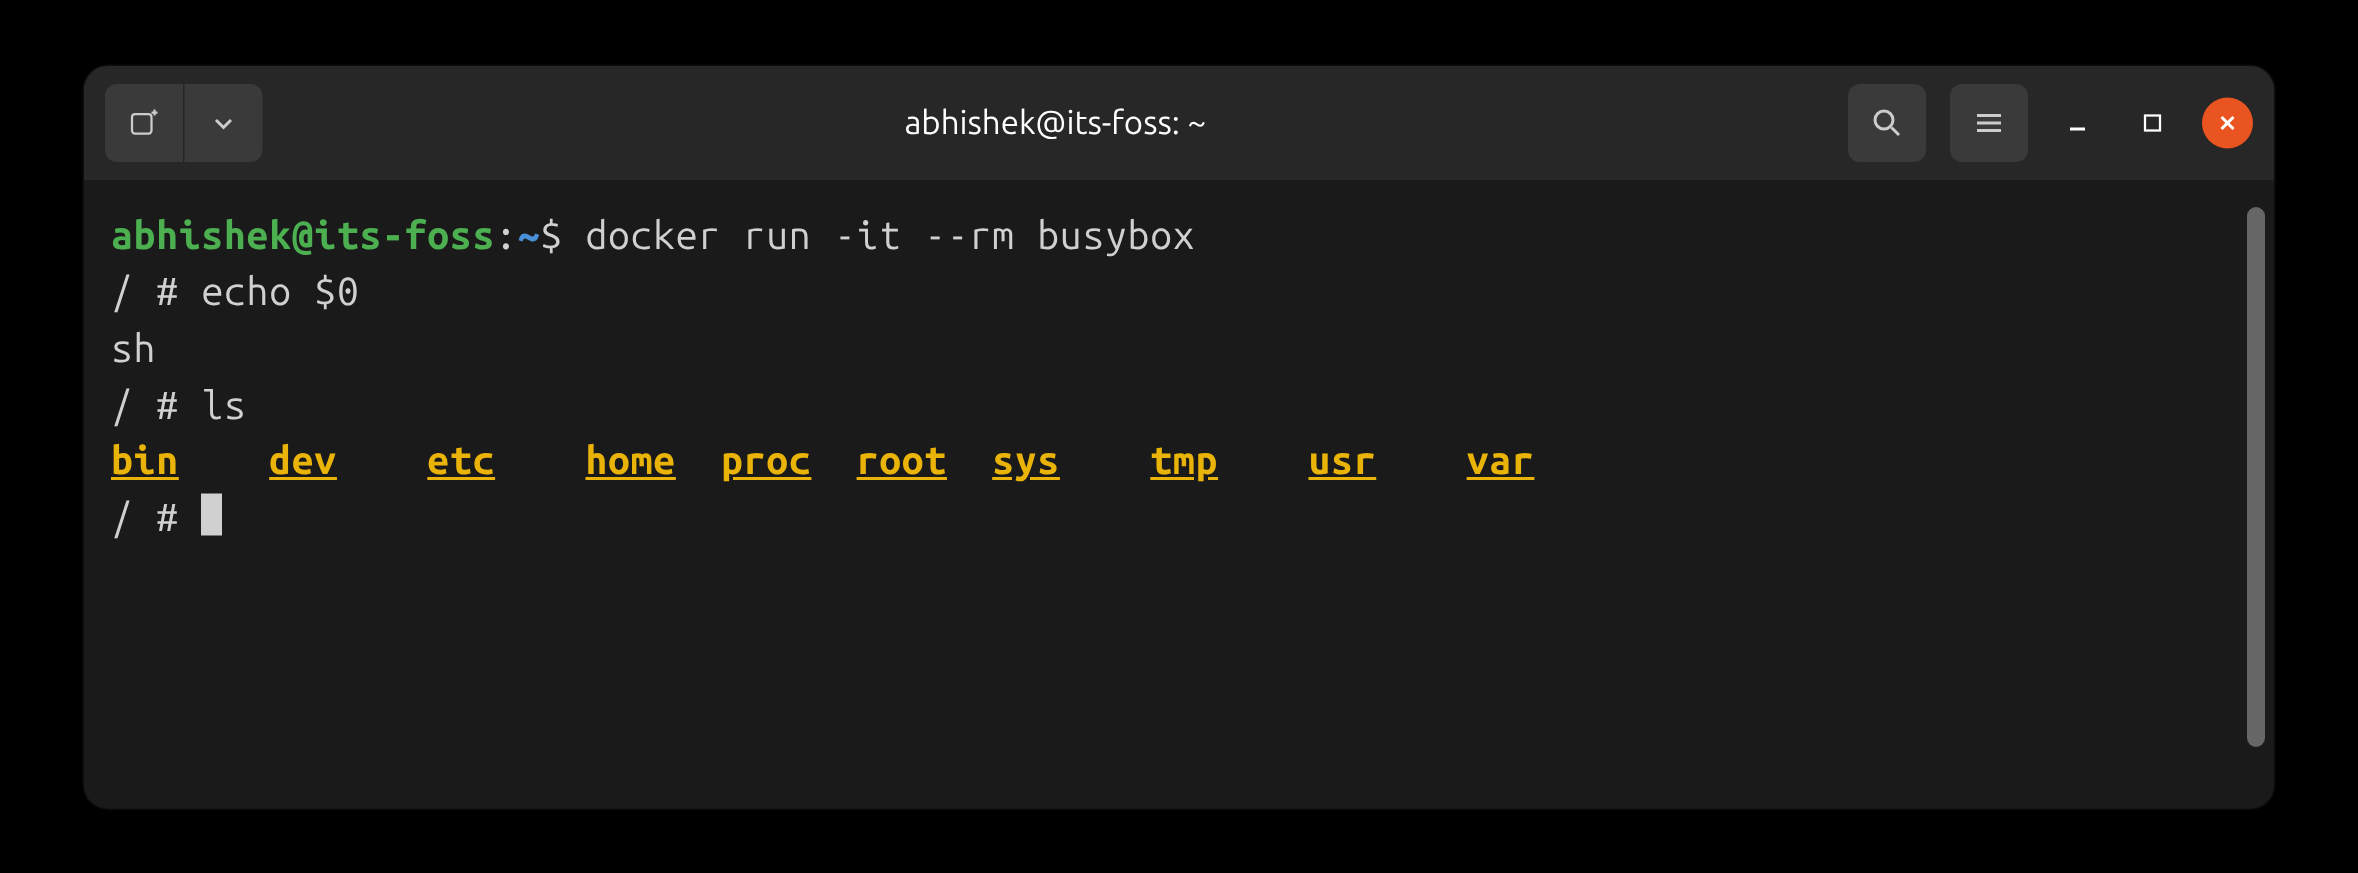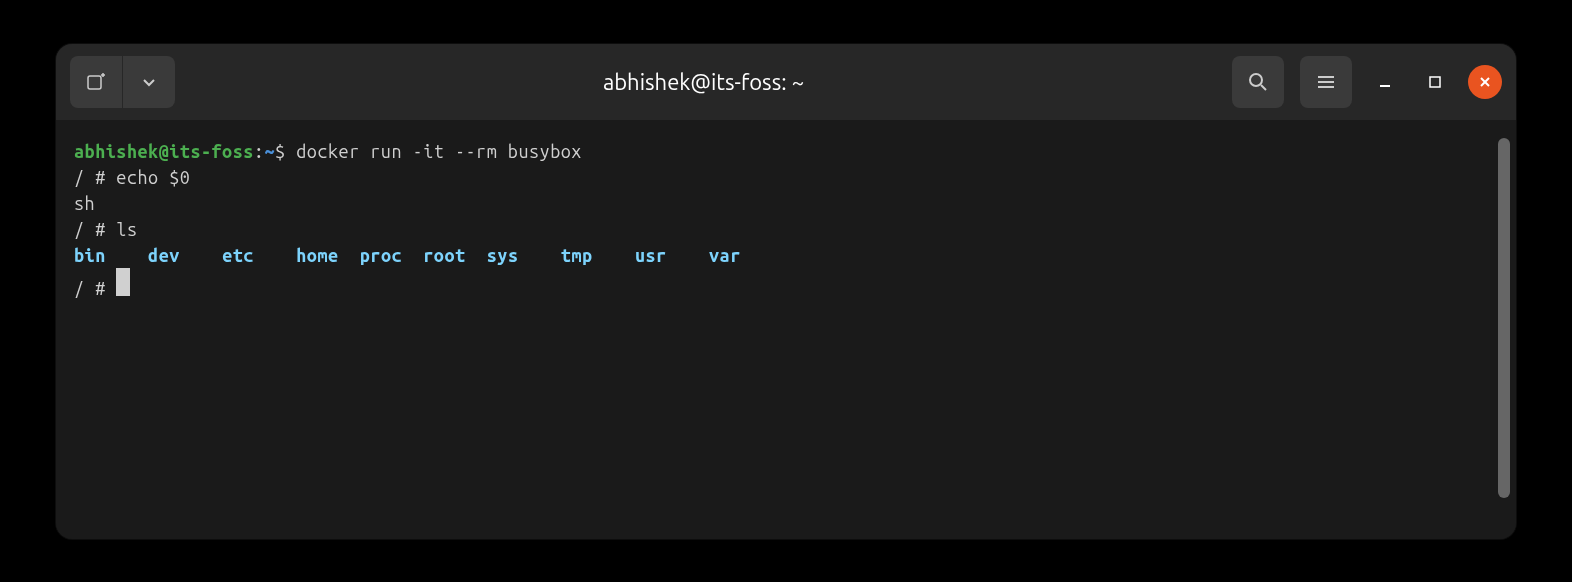--- a/index.html
+++ b/index.html
@@ -91,21 +91,21 @@
       color: #fff;
     }
     .win-ctrl.close {
       background: #e95420;
       border-radius: 50%;
     }
     .terminal {
       flex: 1;
       background: #1a1a1a;
       padding: 18px 0 18px 18px;
-      font-size: 18px;
+      font-size: 26px;
       line-height: 1.45;
       color: #d0d0d0;
       position: relative;
       display: flex;
     }
     .terminal-content {
       flex: 1;
       white-space: pre;
       font-family: 'Ubuntu Mono', 'DejaVu Sans Mono', monospace;
       letter-spacing: 0.5px;
@@ -118,22 +118,23 @@
       color: #4a90d9;
       font-weight: bold;
     }
     .prompt-symbol {
       color: #d0d0d0;
     }
     .cmd {
       color: #d0d0d0;
     }
     .dir {
-      color: #7dd3fc;
+      color: #eab308;
       font-weight: bold;
+      text-decoration: underline;
     }
     .cursor-block {
       display: inline-block;
       width: 14px;
       height: 28px;
       background: #d0d0d0;
       vertical-align: text-bottom;
       margin-bottom: 2px;
     }
     .scrollbar {

